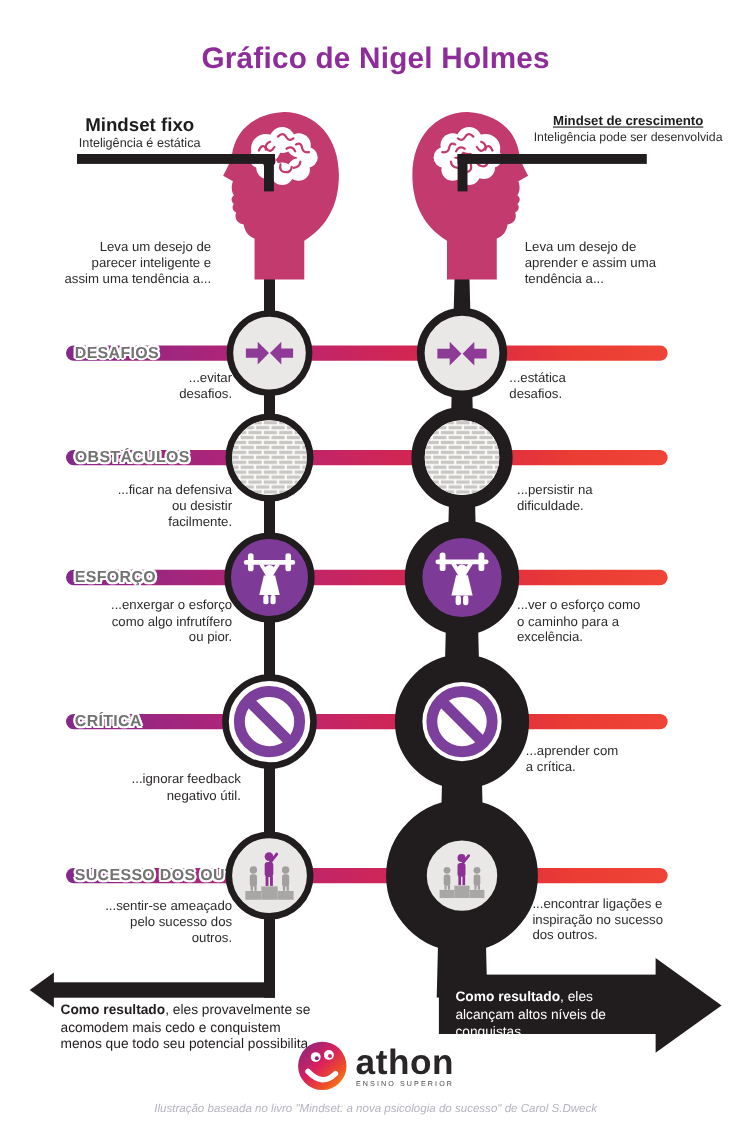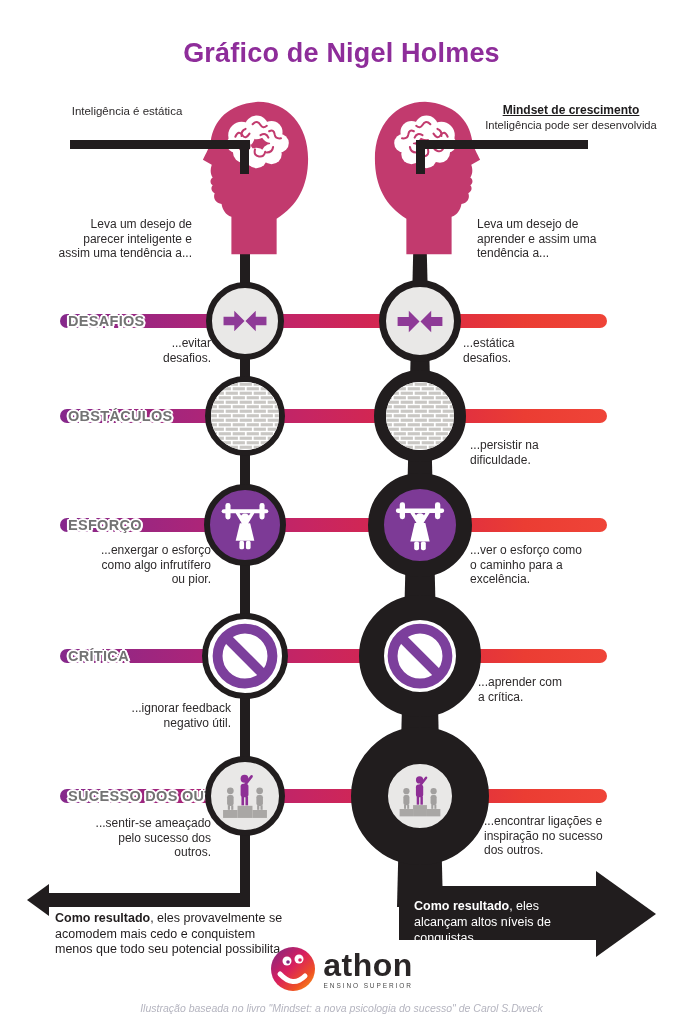--- a/index.html
+++ b/index.html
@@ -56,20 +56,21 @@
         <stop offset="1" stop-color="#f9a21b"></stop>
     </linearGradient>
   </defs>
 </svg>
 
 <div id="canvas">
 
   <div class="title">Gráfico de Nigel Holmes</div>
 
   <div class="colhead" style="left:52px;top:104px;width:150px;">
+    <div class="h">Mindset fixo</div>
     <div class="s">Inteligência é estática</div>
   </div>
   <div class="colhead" style="left:478px;top:104px;width:186px;">
     <div class="h" style="font-size:12px;text-decoration:underline;">Mindset de crescimento</div>
     <div class="s" style="font-size:11.2px;">Inteligência pode ser desenvolvida</div>
   </div>
 
   <svg class="head" style="left:196px;top:98px;" width="118" height="158" viewBox="0 0 120 157">
     <path fill="#c23a6e" d="M63,2 C34,4 18,20 15,42 C14,48 10,55 7,61 L16,66 C14,72 15,76 17,79 C14,81 14,85 17,87 C15,89 15,93 19,95 C17,100 20,105 26,106 C27,112 30,117 36,119 L36,157 L82,157 L82,121 C103,108 114,88 114,60 C114,26 93,2 63,2 Z"></path>
     <g transform="translate(24,12) scale(0.8)">
@@ -262,29 +263,32 @@
         <rect x="43" y="40" width="2.3" height="4.8"></rect>
           <rect x="46.6" y="40" width="2.3" height="4.8"></rect>
         </g>
     </svg>
   </div>
 
   <div class="txt r" style="right:472px;top:336px;width:170px;">...evitar
 desafios.</div>
   <div class="txt" style="left:463px;top:336px;width:150px;">...estática
 desafios.</div>
+  <div class="txt r" style="right:472px;top:438px;width:170px;">...ficar na defensiva
+ou desistir
+facilmente.</div>
   <div class="txt" style="left:470px;top:438px;width:150px;">...persistir na
 dificuldade.</div>
   <div class="txt r" style="right:472px;top:543px;width:170px;">...enxergar o esforço
 como algo infrutífero
 ou pior.</div>
   <div class="txt" style="left:470px;top:543px;width:160px;">...ver o esforço como
 o caminho para a
 excelência.</div>
-  <div class="txt r" style="right:452px;top:673px;width:170px;margin-top:28px;">...ignorar feedback
+  <div class="txt r" style="right:464px;top:673px;width:170px;margin-top:28px;">...ignorar feedback
 negativo útil.</div>
   <div class="txt" style="left:478px;top:675px;width:150px;">...aprender com
 a crítica.</div>
   <div class="txt r" style="right:472px;top:816px;width:170px;">...sentir-se ameaçado
 pelo sucesso dos
 outros.</div>
   <div class="txt" style="left:484px;top:814px;width:160px;">...encontrar ligações e
 inspiração no sucesso
 dos outros.</div>
 

